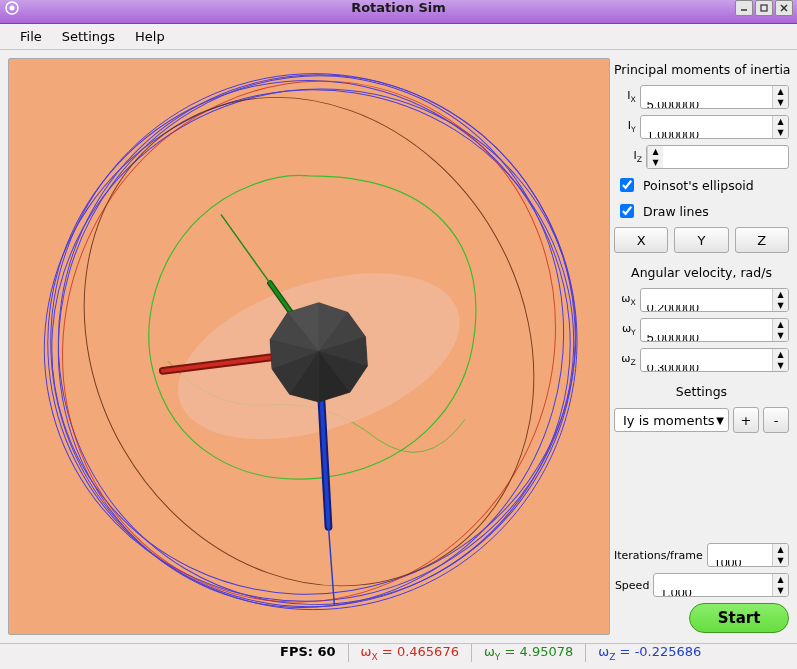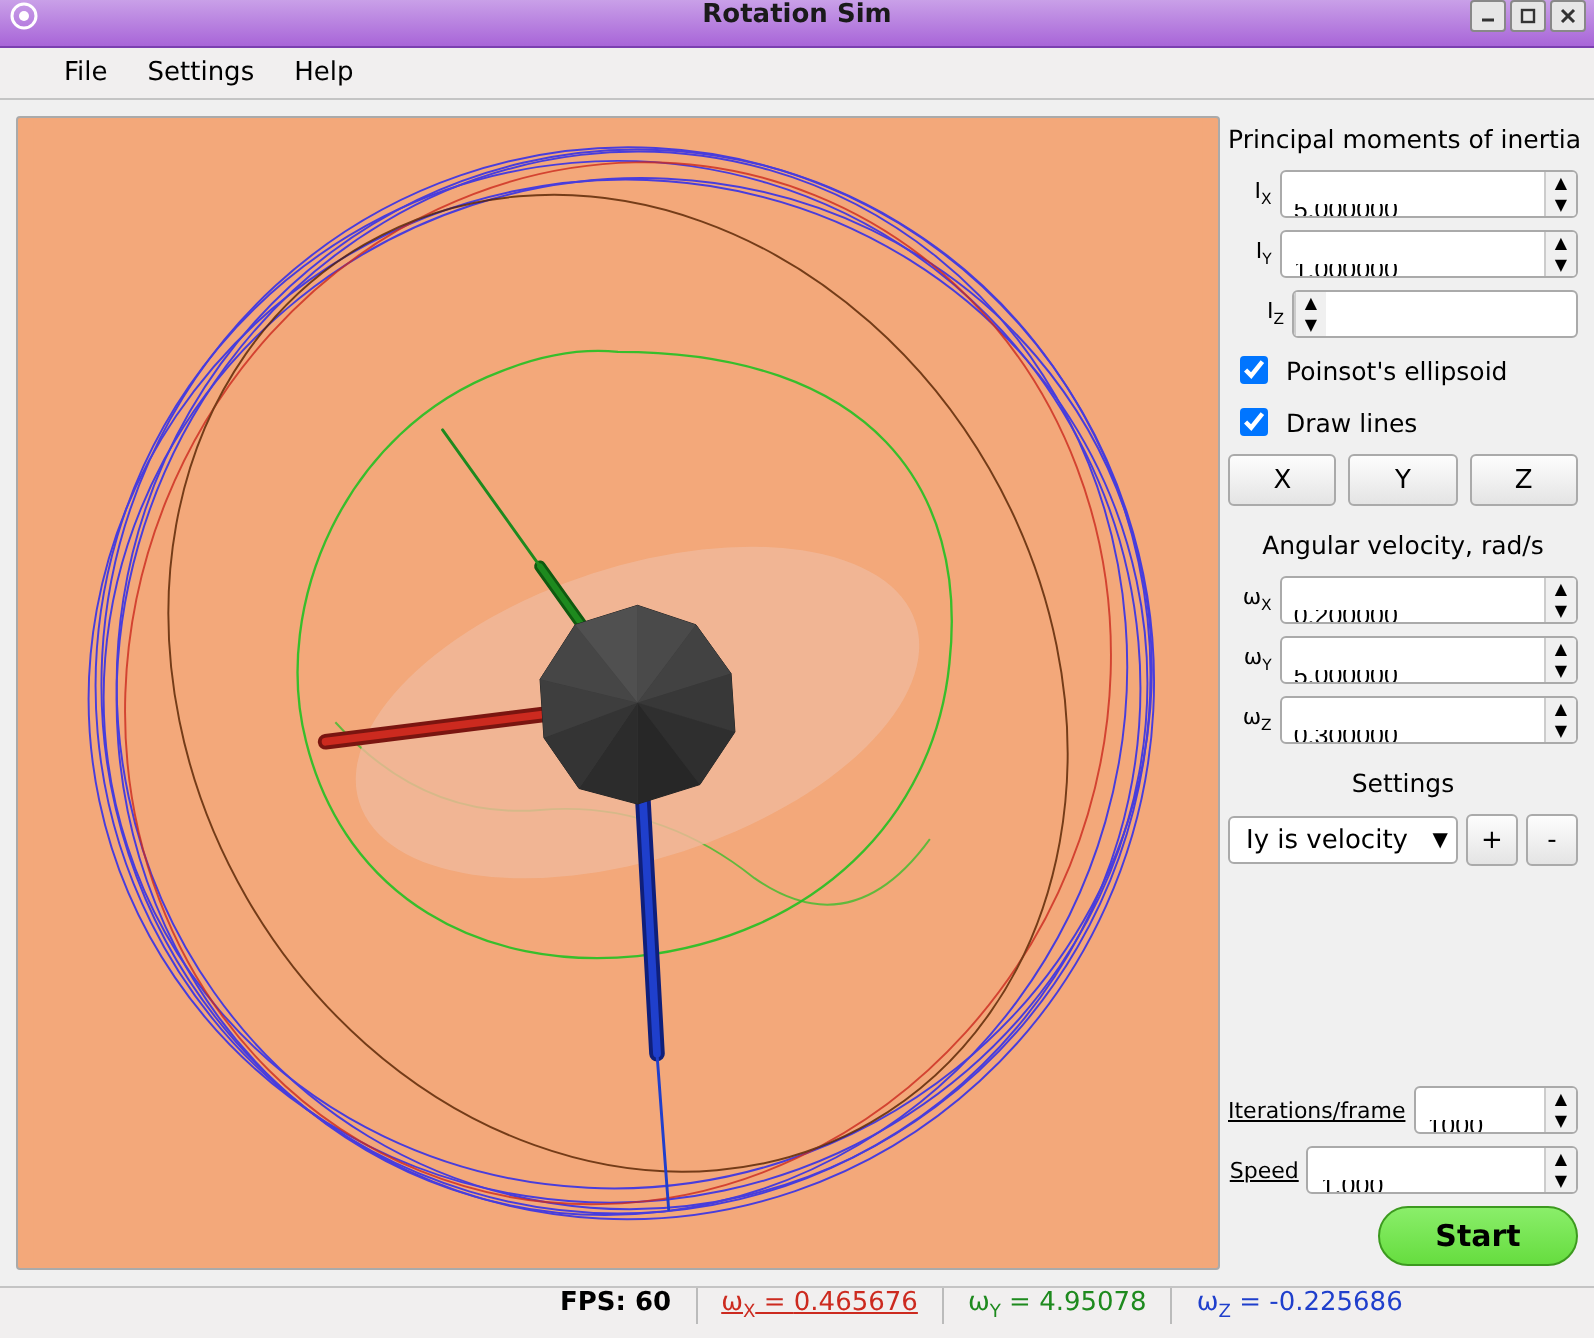--- a/index.html
+++ b/index.html
@@ -39,21 +39,21 @@
     cursor:pointer;
   }
   .winbtn svg { width:10px; height:10px; }
 
   
   .menubar {
     height: 26px;
     background:#f1efef;
     border-bottom:1px solid #c4c4c4;
     display:flex; align-items:center;
-    padding: 0 24px; gap: 4px;
+    padding: 0 12px; gap: 4px;
   }
   .menubar .menu-item {
     padding: 3px 8px; border-radius:3px; cursor:pointer;
   }
 
   
   .content {
     display:flex;
     height: calc(100% - 24px - 26px - 26px);
     padding: 8px;
@@ -73,21 +73,21 @@
     display:flex; flex-direction:column;
     gap: 6px;
     padding: 2px 0 2px 0;
   }
 
   .section-title { font-size:12.5px; text-align:center; margin: 2px 0 2px 0; white-space:nowrap;}
   .section-title.centered { text-align:center; }
 
   .row { display:flex; align-items:center; gap:4px; }
   .row .lbl { width: 28px; text-align:right; font-size:11px; white-space:nowrap;}
-  .row.wide .lbl { width: 100px; text-decoration: underline; }
+  .row.wide .lbl { width: 100px; }
 
   .spinbox {
     flex:1 1 auto;
     display:flex;
     height:24px;
     border:1px solid #aaa; border-radius:3px;
     background:#fff;
     overflow:hidden;
   }
   .spinbox input {
@@ -150,21 +150,21 @@
     height:26px;
     border-top:1px solid #c4c4c4;
     background:#f1efef;
     display:flex; align-items:flex-start;
     font-size:13px;
     padding: 0 8px;
   }
   .statusbar .cell { padding: 0 12px; white-space:nowrap; }
   .statusbar .cell.first { margin-left:260px; font-weight:bold; color:#000;}
   .statusbar .sep { width:1px; height:18px; background:#bbb; }
-  .wx-color { color:#cc2a1f;text-decoration:underline; }
+  .wx-color { color:#cc2a1f; }
   .wy-color { color:#1e8a1e; }
   .wz-color { color:#1f3fcc; }
 
   sub { font-size:0.7em; }
 
   
   .viewport svg { width:100%; height:100%; display:block; }
 </style>
 </head>
 <body>
@@ -347,21 +347,21 @@
             <div>▲</div>
             <div>▼</div>
           </div>
       </div>
     </div>
 
     <div class="section-title centered" style="margin-top:6px">Settings</div>
 
     <div class="row">
       <div class="select">
-        <span>Iy is velocity</span>
+        <span>Iy is moments</span>
         <span class="caret">▼</span>
       </div>
       <div class="sqbtn">+</div>
       <div class="sqbtn">-</div>
     </div>
 
     <div class="spacer"></div>
 
     <div class="row wide">
       <div class="lbl">Iterations/frame</div>

